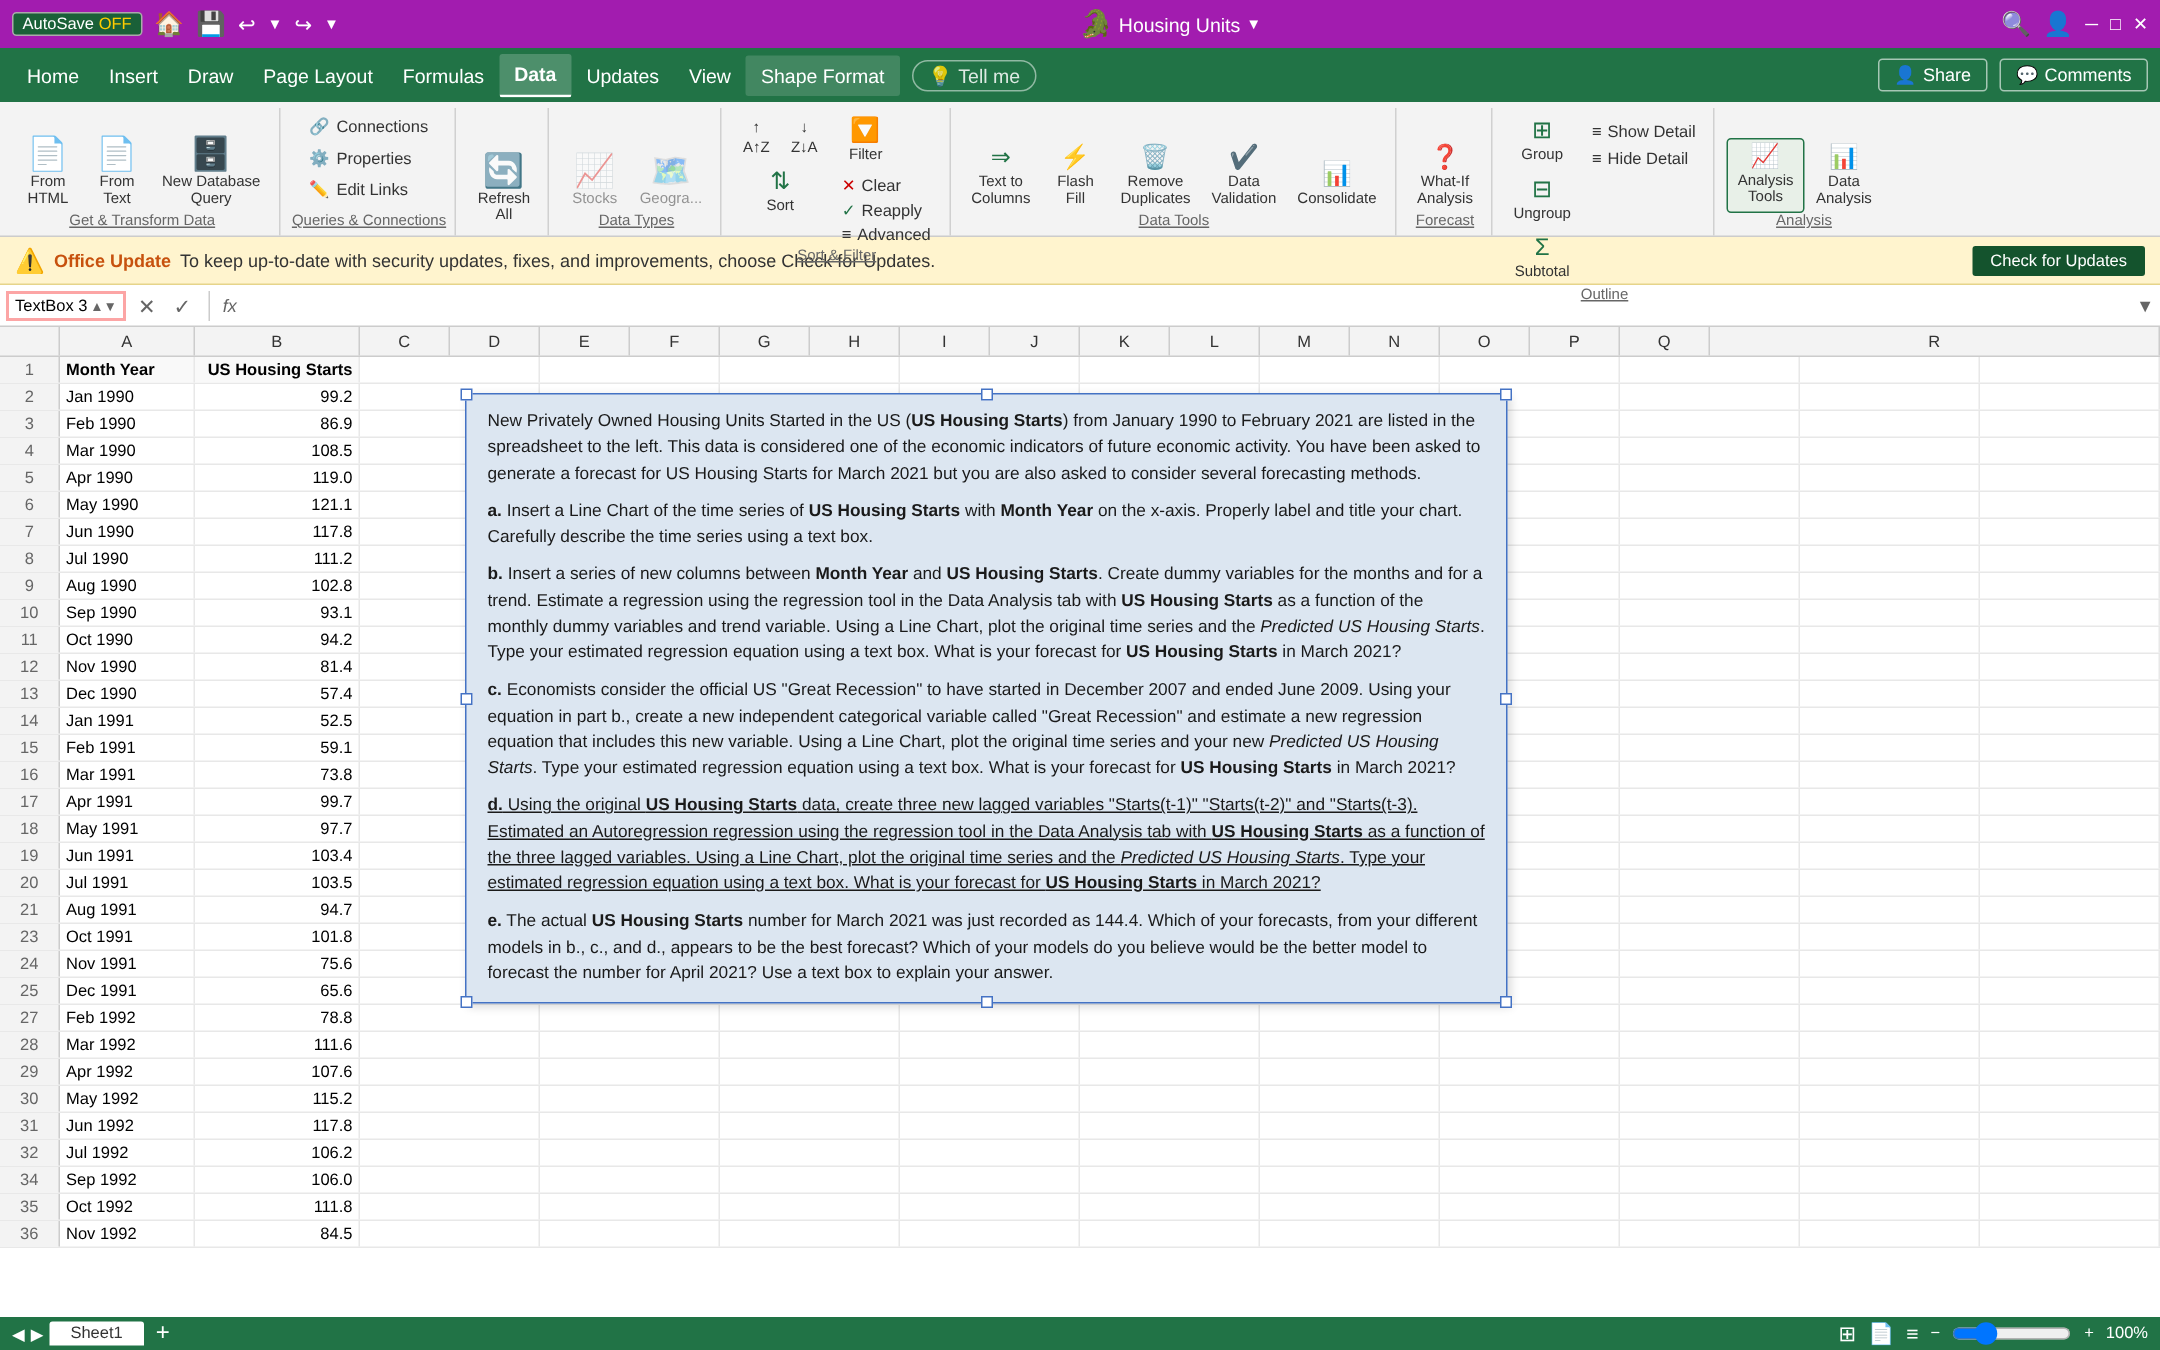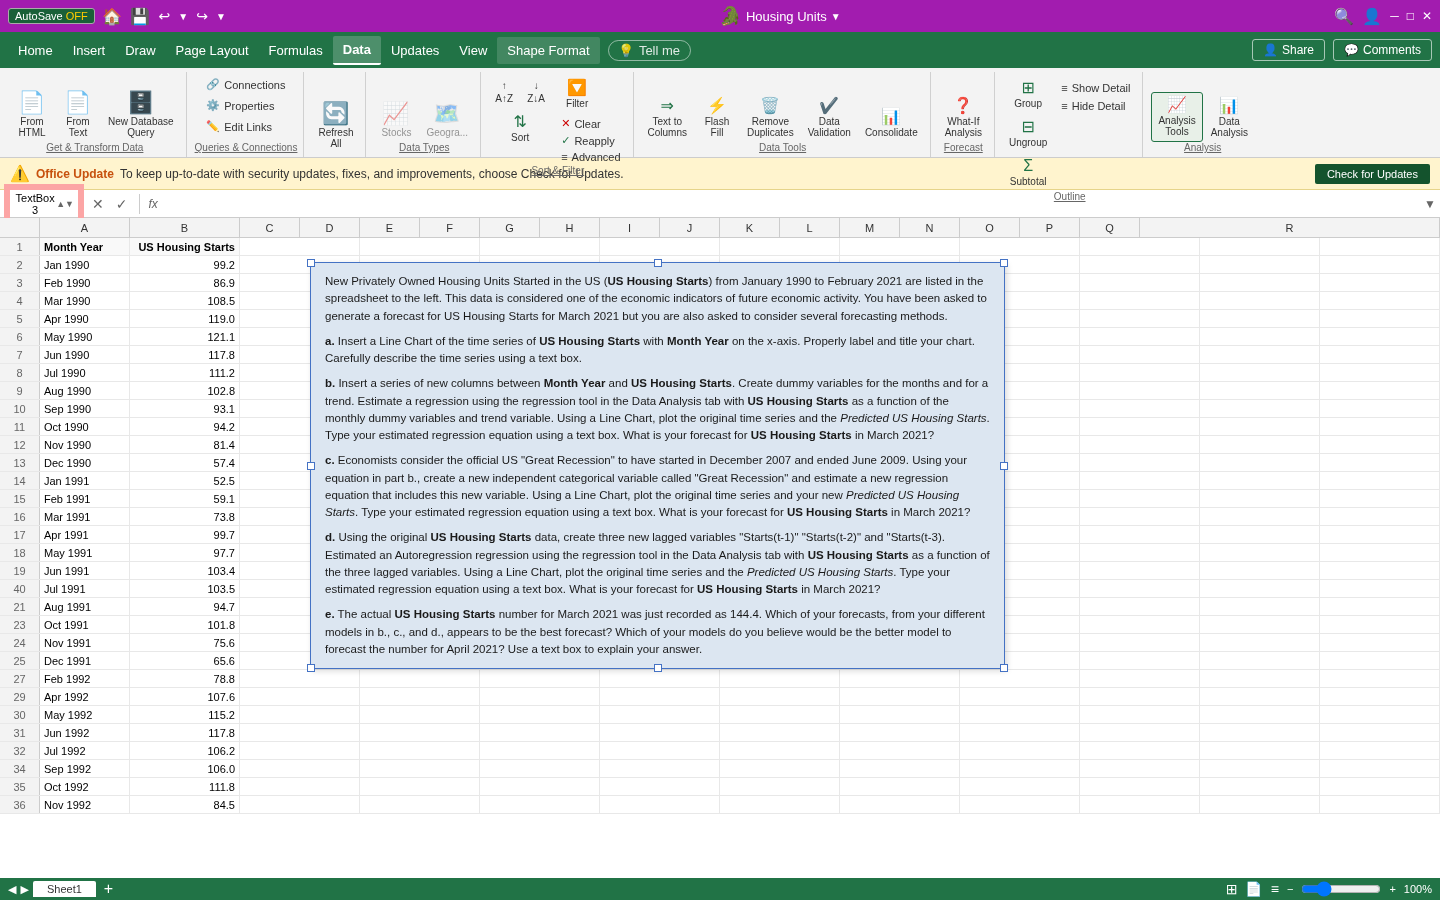--- a/index.html
+++ b/index.html
@@ -146,21 +146,21 @@
       height: 28px;
       border-bottom: 1px solid #ccc;
       display: flex;
       align-items: center;
       background: #fff;
       padding: 0 4px;
       gap: 4px;
     }
     .name-box {
       width: 80px;
-      border: 6px solid #fca5a5;
+      border: 2px solid #fca5a5;
       padding: 2px 4px;
       font-size: 11px;
       text-align: center;
       display: flex; align-items: center; justify-content: space-between;
     }
     .formula-bar-divider { width: 1px; height: 20px; background: #ccc; margin: 0 4px; }
     .fx-label { color: #666; font-style: italic; font-size: 12px; }
     .formula-input { flex: 1; border: none; outline: none; font-size: 12px; padding: 2px 4px; }
     .col-headers {
       display: flex;
@@ -853,21 +853,21 @@
           <div class="cell cell-rest"></div>
           <div class="cell cell-rest"></div>
           <div class="cell cell-rest"></div>
           <div class="cell cell-rest"></div>
           <div class="cell cell-rest"></div>
           <div class="cell cell-rest"></div>
           <div class="cell cell-rest"></div>
           <div class="cell cell-rest"></div>
         </div>
         <div class="grid-row">
-          <div class="row-num">40</div>
+          <div class="row-num">20</div>
           <div class="cell cell-A">Jul 1991</div>
           <div class="cell cell-B">103.5</div>
           <div class="cell cell-rest"></div>
           <div class="cell cell-rest"></div>
           <div class="cell cell-rest"></div>
           <div class="cell cell-rest"></div>
           <div class="cell cell-rest"></div>
           <div class="cell cell-rest"></div>
           <div class="cell cell-rest"></div>
           <div class="cell cell-rest"></div>
@@ -931,20 +931,35 @@
           <div class="cell cell-rest"></div>
           <div class="cell cell-rest"></div>
           <div class="cell cell-rest"></div>
           <div class="cell cell-rest"></div>
           <div class="cell cell-rest"></div>
         </div>
         <div class="grid-row">
           <div class="row-num">27</div>
           <div class="cell cell-A">Feb 1992</div>
           <div class="cell cell-B">78.8</div>
+          <div class="cell cell-rest"></div>
+          <div class="cell cell-rest"></div>
+          <div class="cell cell-rest"></div>
+          <div class="cell cell-rest"></div>
+          <div class="cell cell-rest"></div>
+          <div class="cell cell-rest"></div>
+          <div class="cell cell-rest"></div>
+          <div class="cell cell-rest"></div>
+          <div class="cell cell-rest"></div>
+          <div class="cell cell-rest"></div>
+        </div>
+        <div class="grid-row">
+          <div class="row-num">28</div>
+          <div class="cell cell-A">Mar 1992</div>
+          <div class="cell cell-B">111.6</div>
           <div class="cell cell-rest"></div>
           <div class="cell cell-rest"></div>
           <div class="cell cell-rest"></div>
           <div class="cell cell-rest"></div>
           <div class="cell cell-rest"></div>
           <div class="cell cell-rest"></div>
           <div class="cell cell-rest"></div>
           <div class="cell cell-rest"></div>
           <div class="cell cell-rest"></div>
           <div class="cell cell-rest"></div>
@@ -1072,21 +1087,21 @@
       </p>
       <p style="margin-bottom:8px;">
         <strong>a.</strong> Insert a Line Chart of the time series of <strong>US Housing Starts</strong> with <strong>Month Year</strong> on the x-axis. Properly label and title your chart. Carefully describe the time series using a text box.
       </p>
       <p style="margin-bottom:8px;">
         <strong>b.</strong> Insert a series of new columns between <strong>Month Year</strong> and <strong>US Housing Starts</strong>. Create dummy variables for the months and for a trend. Estimate a regression using the regression tool in the Data Analysis tab with <strong>US Housing Starts</strong> as a function of the monthly dummy variables and trend variable. Using a Line Chart, plot the original time series and the <em>Predicted US Housing Starts</em>. Type your estimated regression equation using a text box. What is your forecast for <strong>US Housing Starts</strong> in March 2021?
       </p>
       <p style="margin-bottom:8px;">
         <strong>c.</strong> Economists consider the official US "Great Recession" to have started in December 2007 and ended June 2009. Using your equation in part b., create a new independent categorical variable called "Great Recession" and estimate a new regression equation that includes this new variable. Using a Line Chart, plot the original time series and your new <em>Predicted US Housing Starts</em>. Type your estimated regression equation using a text box. What is your forecast for <strong>US Housing Starts</strong> in March 2021?
       </p>
-      <p style="margin-bottom:8px;">
+      <p style="margin-bottom:8px;text-decoration:underline;">
         <strong>d.</strong> Using the original <strong>US Housing Starts</strong> data, create three new lagged variables "Starts(t-1)" "Starts(t-2)" and "Starts(t-3). Estimated an Autoregression regression using the regression tool in the Data Analysis tab with <strong>US Housing Starts</strong> as a function of the three lagged variables. Using a Line Chart, plot the original time series and the <em>Predicted US Housing Starts</em>. Type your estimated regression equation using a text box. What is your forecast for <strong>US Housing Starts</strong> in March 2021?
       </p>
       <p>
         <strong>e.</strong> The actual <strong>US Housing Starts</strong> number for March 2021 was just recorded as 144.4. Which of your forecasts, from your different models in b., c., and d., appears to be the best forecast? Which of your models do you believe would be the better model to forecast the number for April 2021? Use a text box to explain your answer.
       </p>
     </div>
   </div>
 
 </div>
 

